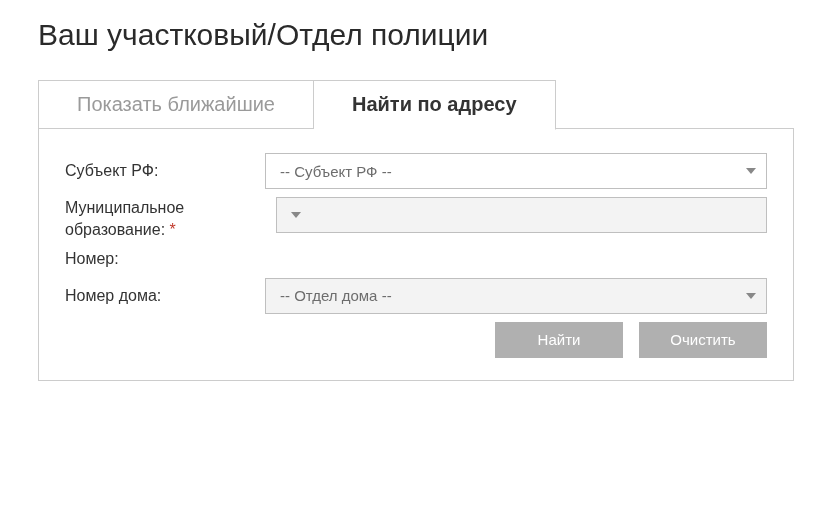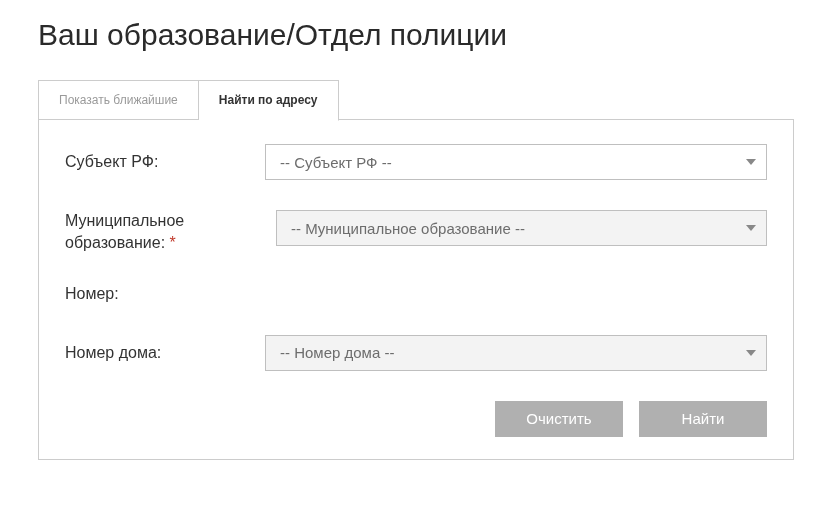--- a/index.html
+++ b/index.html
@@ -18,22 +18,22 @@
     margin: 10px 0 28px 0;
   }
   .tabs {
     display: flex;
     position: relative;
     z-index: 2;
   }
   .tab {
     border: 1px solid #ccc;
     background: #fff;
-    padding: 12px 20px;
-    font-size: 12px;
+    padding: 12px 38px;
+    font-size: 20px;
     color: #9a9a9a;
     cursor: pointer;
     position: relative;
     text-align: center;
   }
   .tab + .tab { border-left: none; }
   .tab.active {
     color: #333;
     border-bottom-color: #fff;
     margin-bottom: -1px;
@@ -43,21 +43,21 @@
   .panel {
     border: 1px solid #ccc;
     padding: 24px 26px 22px 26px;
     position: relative;
     top: -1px;
     z-index: 1;
   }
   .form-row {
     display: flex;
     align-items: center;
-    margin-bottom: 30px;
+    margin-bottom: 8px;
     justify-content: space-between;
   }
   .form-row.top-align { align-items: flex-start; gap: 11px; }
   .form-label {
     width: 200px;
     font-size: 16px;
     color: #333;
     line-height: 1.35;
     padding-right: 8px;
   }
@@ -98,21 +98,21 @@
     border: none;
     background: #b0b0b0;
     color: #fff;
     font-size: 15px;
     cursor: pointer;
   }
 </style>
 </head>
 <body>
 
-<h1 class="page-title">Ваш образование/Отдел полиции</h1>
+<h1 class="page-title">Ваш участковый/Отдел полиции</h1>
 
 <div class="tabs">
   <div class="tab">Показать ближайшие</div>
   <div class="tab active">Найти по адресу</div>
 </div>
 
 <div class="panel">
 
   <div class="form-row">
     <div class="form-label">Субъект РФ:</div>
@@ -121,36 +121,35 @@
       <span class="caret"></span>
     </div>
   </div>
 
   <div class="form-row top-align">
     <div class="form-label">
       <span>Муниципальное образование:</span>
       <span class="req">*</span>
     </div>
     <div class="select">
-      <span>-- Муниципальное образование --</span>
       <span class="caret"></span>
     </div>
   </div>
 
 
   <div class="form-row">
     <div class="form-label">Номер:</div>
   </div>
 
   <div class="form-row">
     <div class="form-label">Номер дома:</div>
     <div class="select">
-      <span>-- Номер дома --</span>
+      <span>-- Отдел дома --</span>
       <span class="caret"></span>
     </div>
   </div>
 
   <div class="actions">
+    <button class="btn">Найти</button>
     <button class="btn">Очистить</button>
-    <button class="btn">Найти</button>
   </div>
 
 </div>
 
 </body></html>

